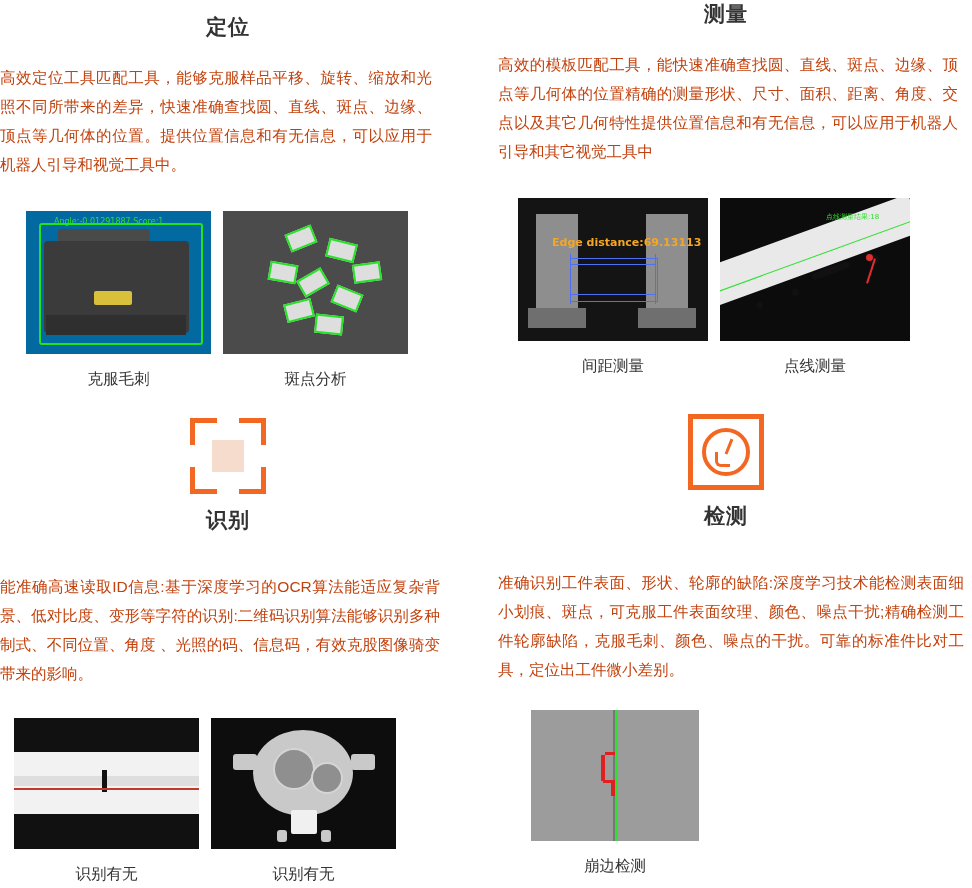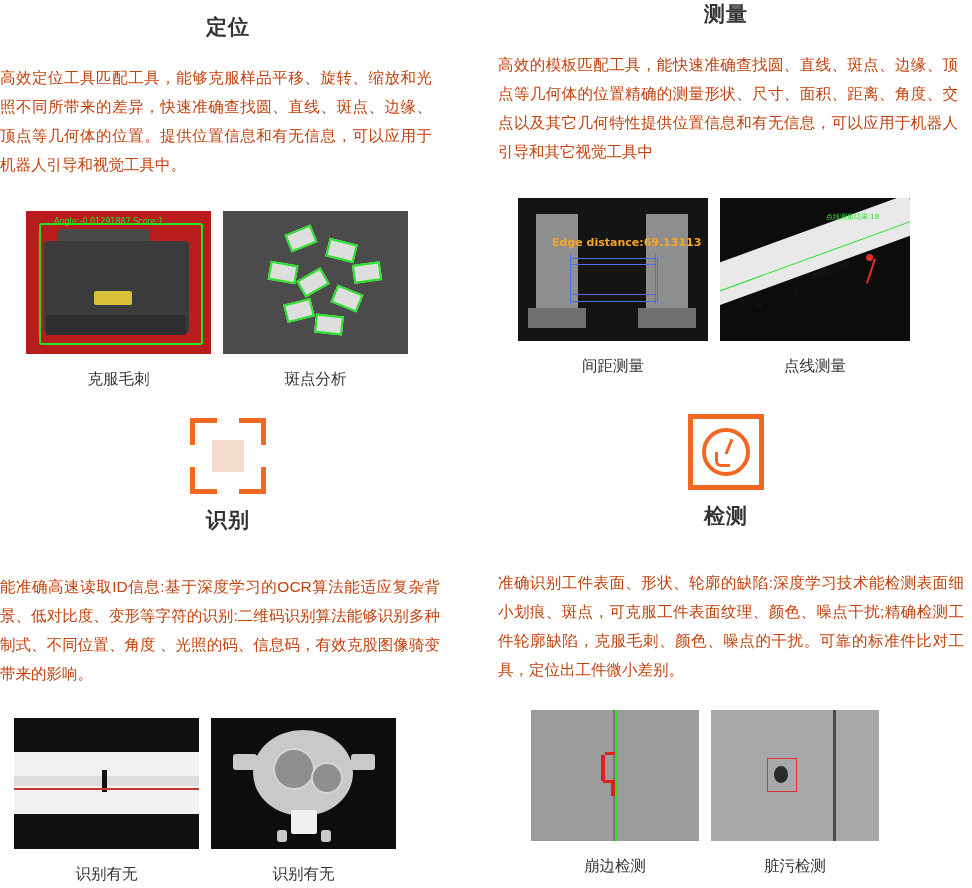--- a/index.html
+++ b/index.html
@@ -140,21 +140,21 @@
   }
 
   
   .t-label {
     position: absolute;
     font-family: "DejaVu Sans", sans-serif;
     white-space: nowrap;
   }
 
   
-  .tm-bg { background: #b91c1c; }
+  .tm-bg { background: #0369a1; }
   .tm-part {
     position: absolute;
     left: 18px; top: 30px;
     width: 145px; height: 92px;
     background: #3b3b3b;
     border-radius: 4px;
   }
   .tm-part2 {
     position: absolute;
     left: 32px; top: 18px;
@@ -456,27 +456,19 @@
             <div class="cp-seam" style="left:82px; top:0; height:131px;"></div>
             <div class="cp-green" style="left:84px; top:0; height:131px;"></div>
             <div class="cp-red" style="left:74px; top:42px; width:10px; height:3px;"></div>
             <div class="cp-red" style="left:70px; top:45px; width:4px; height:26px;"></div>
             <div class="cp-red" style="left:72px; top:70px; width:12px; height:3px;"></div>
             <div class="cp-red" style="left:80px; top:72px; width:4px; height:14px;"></div>
           </div>
           <div class="caption">崩边检测</div>
         </div>
 
-        <div class="img-cell">
-          <div class="thumb dt-bg" style="width:168px;height:131px;">
-            <div class="dt-line" style="left:122px; top:0; height:131px;"></div>
-            <div class="dt-spot" style="left:63px; top:56px; width:14px; height:17px;"></div>
-            <div class="dt-box" style="left:56px; top:48px; width:28px; height:32px;"></div>
-          </div>
-          <div class="caption">脏污检测</div>
-        </div>
 
       </div>
     </div>
 
   </div>
 
 </div>
 
 </body></html>

